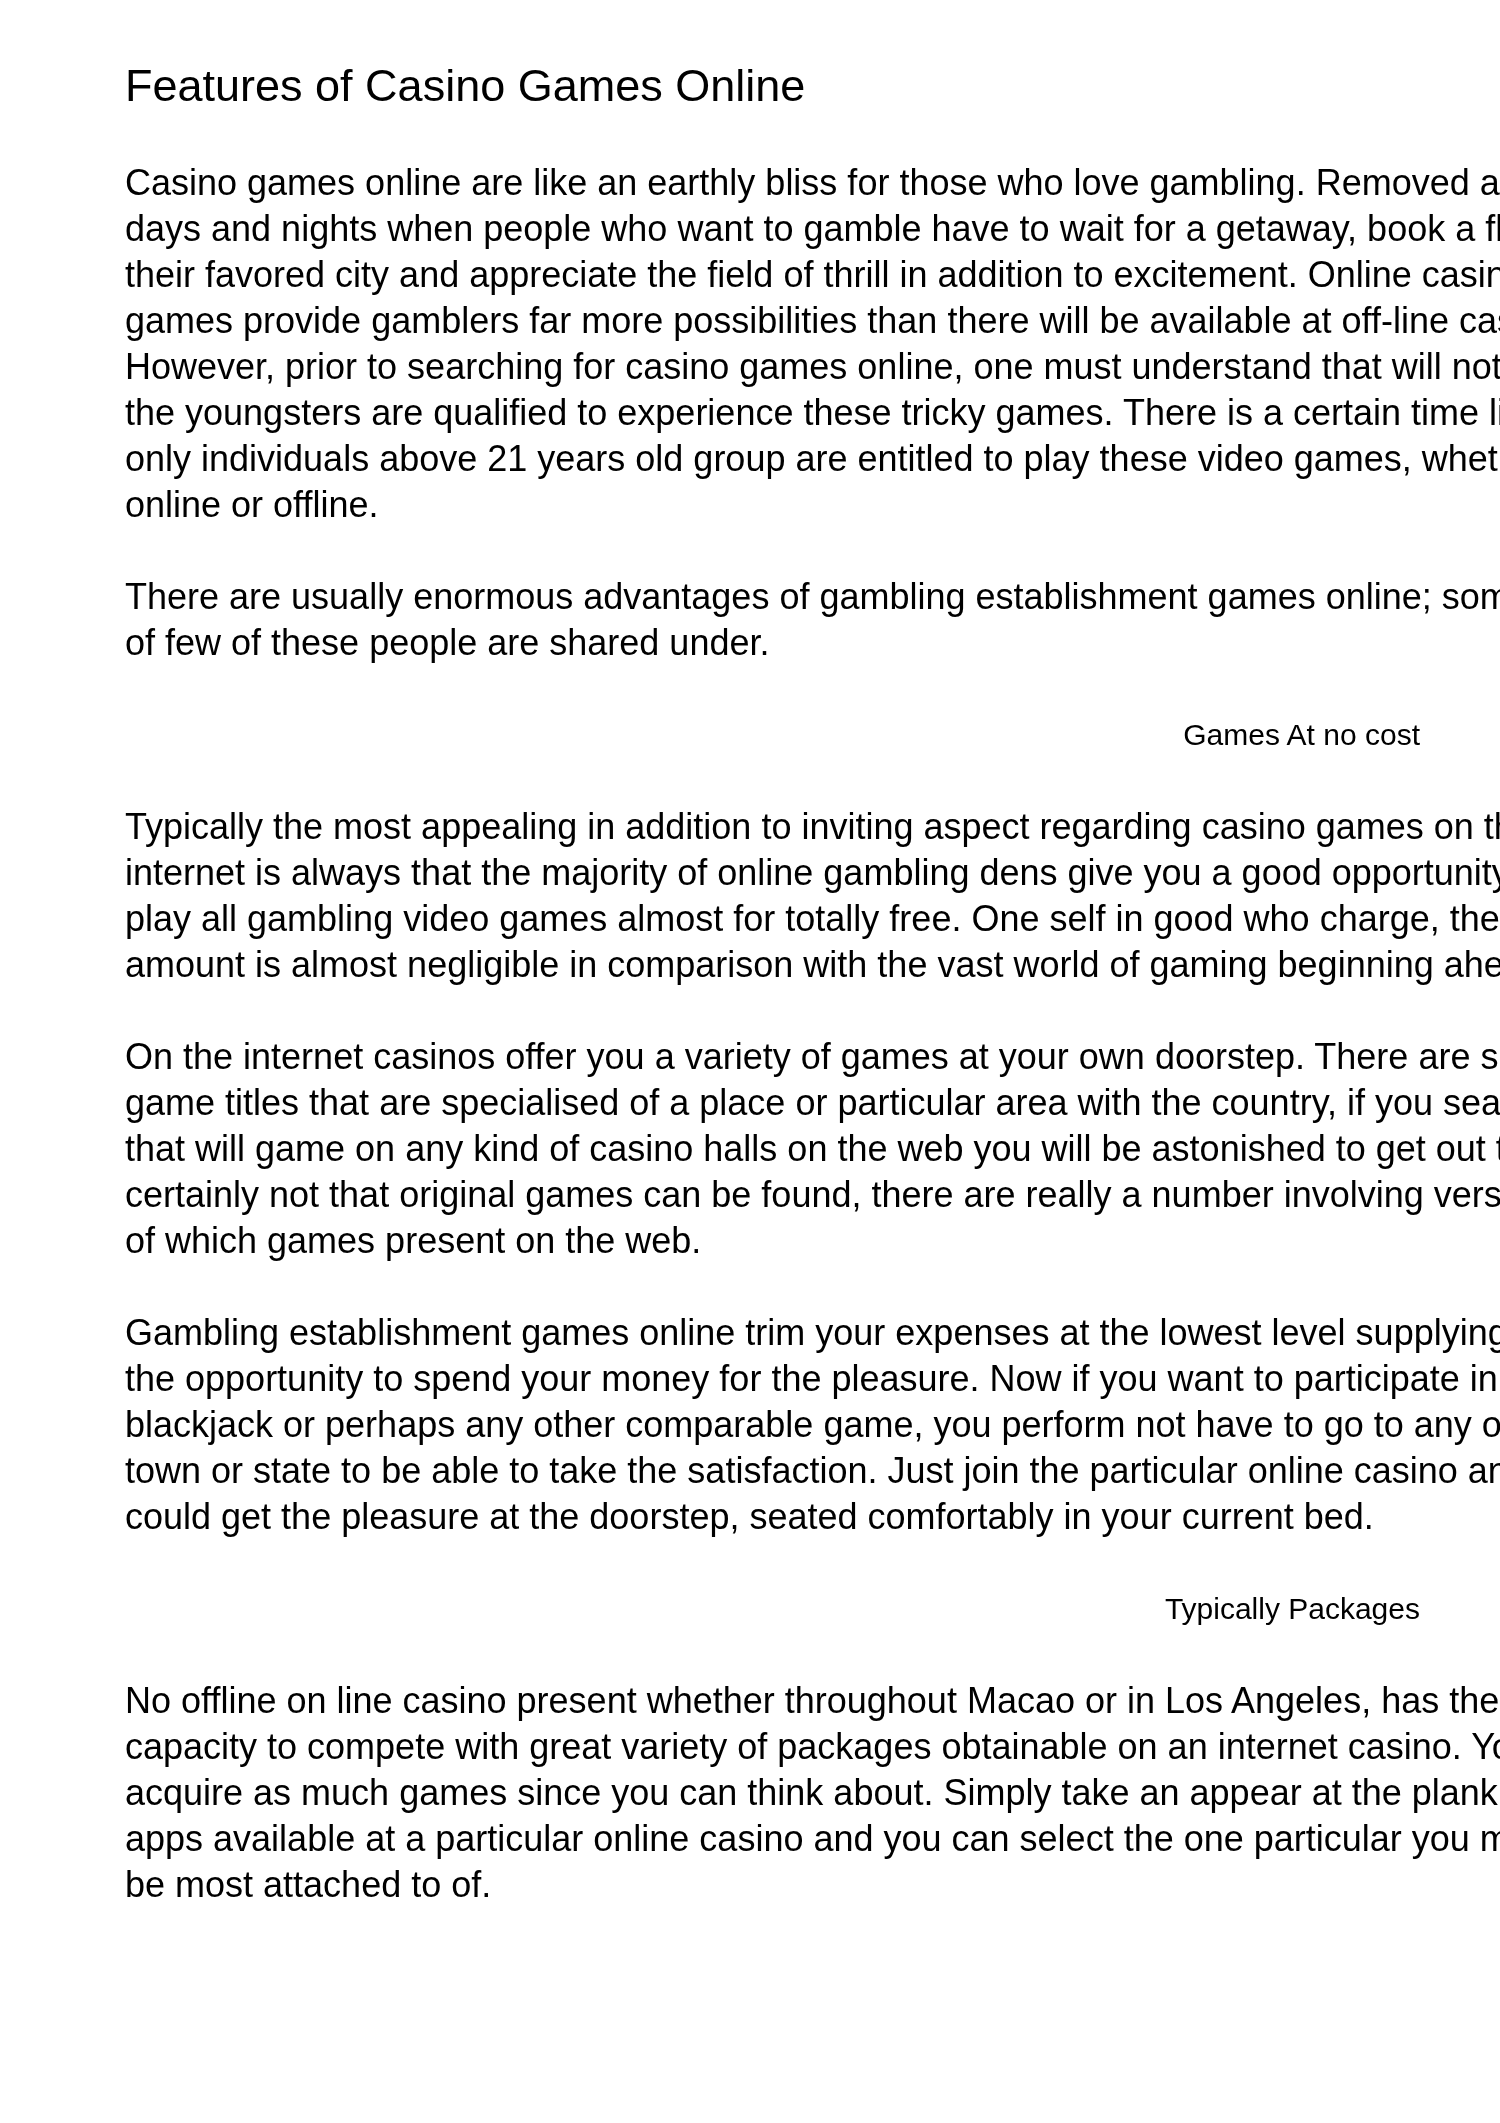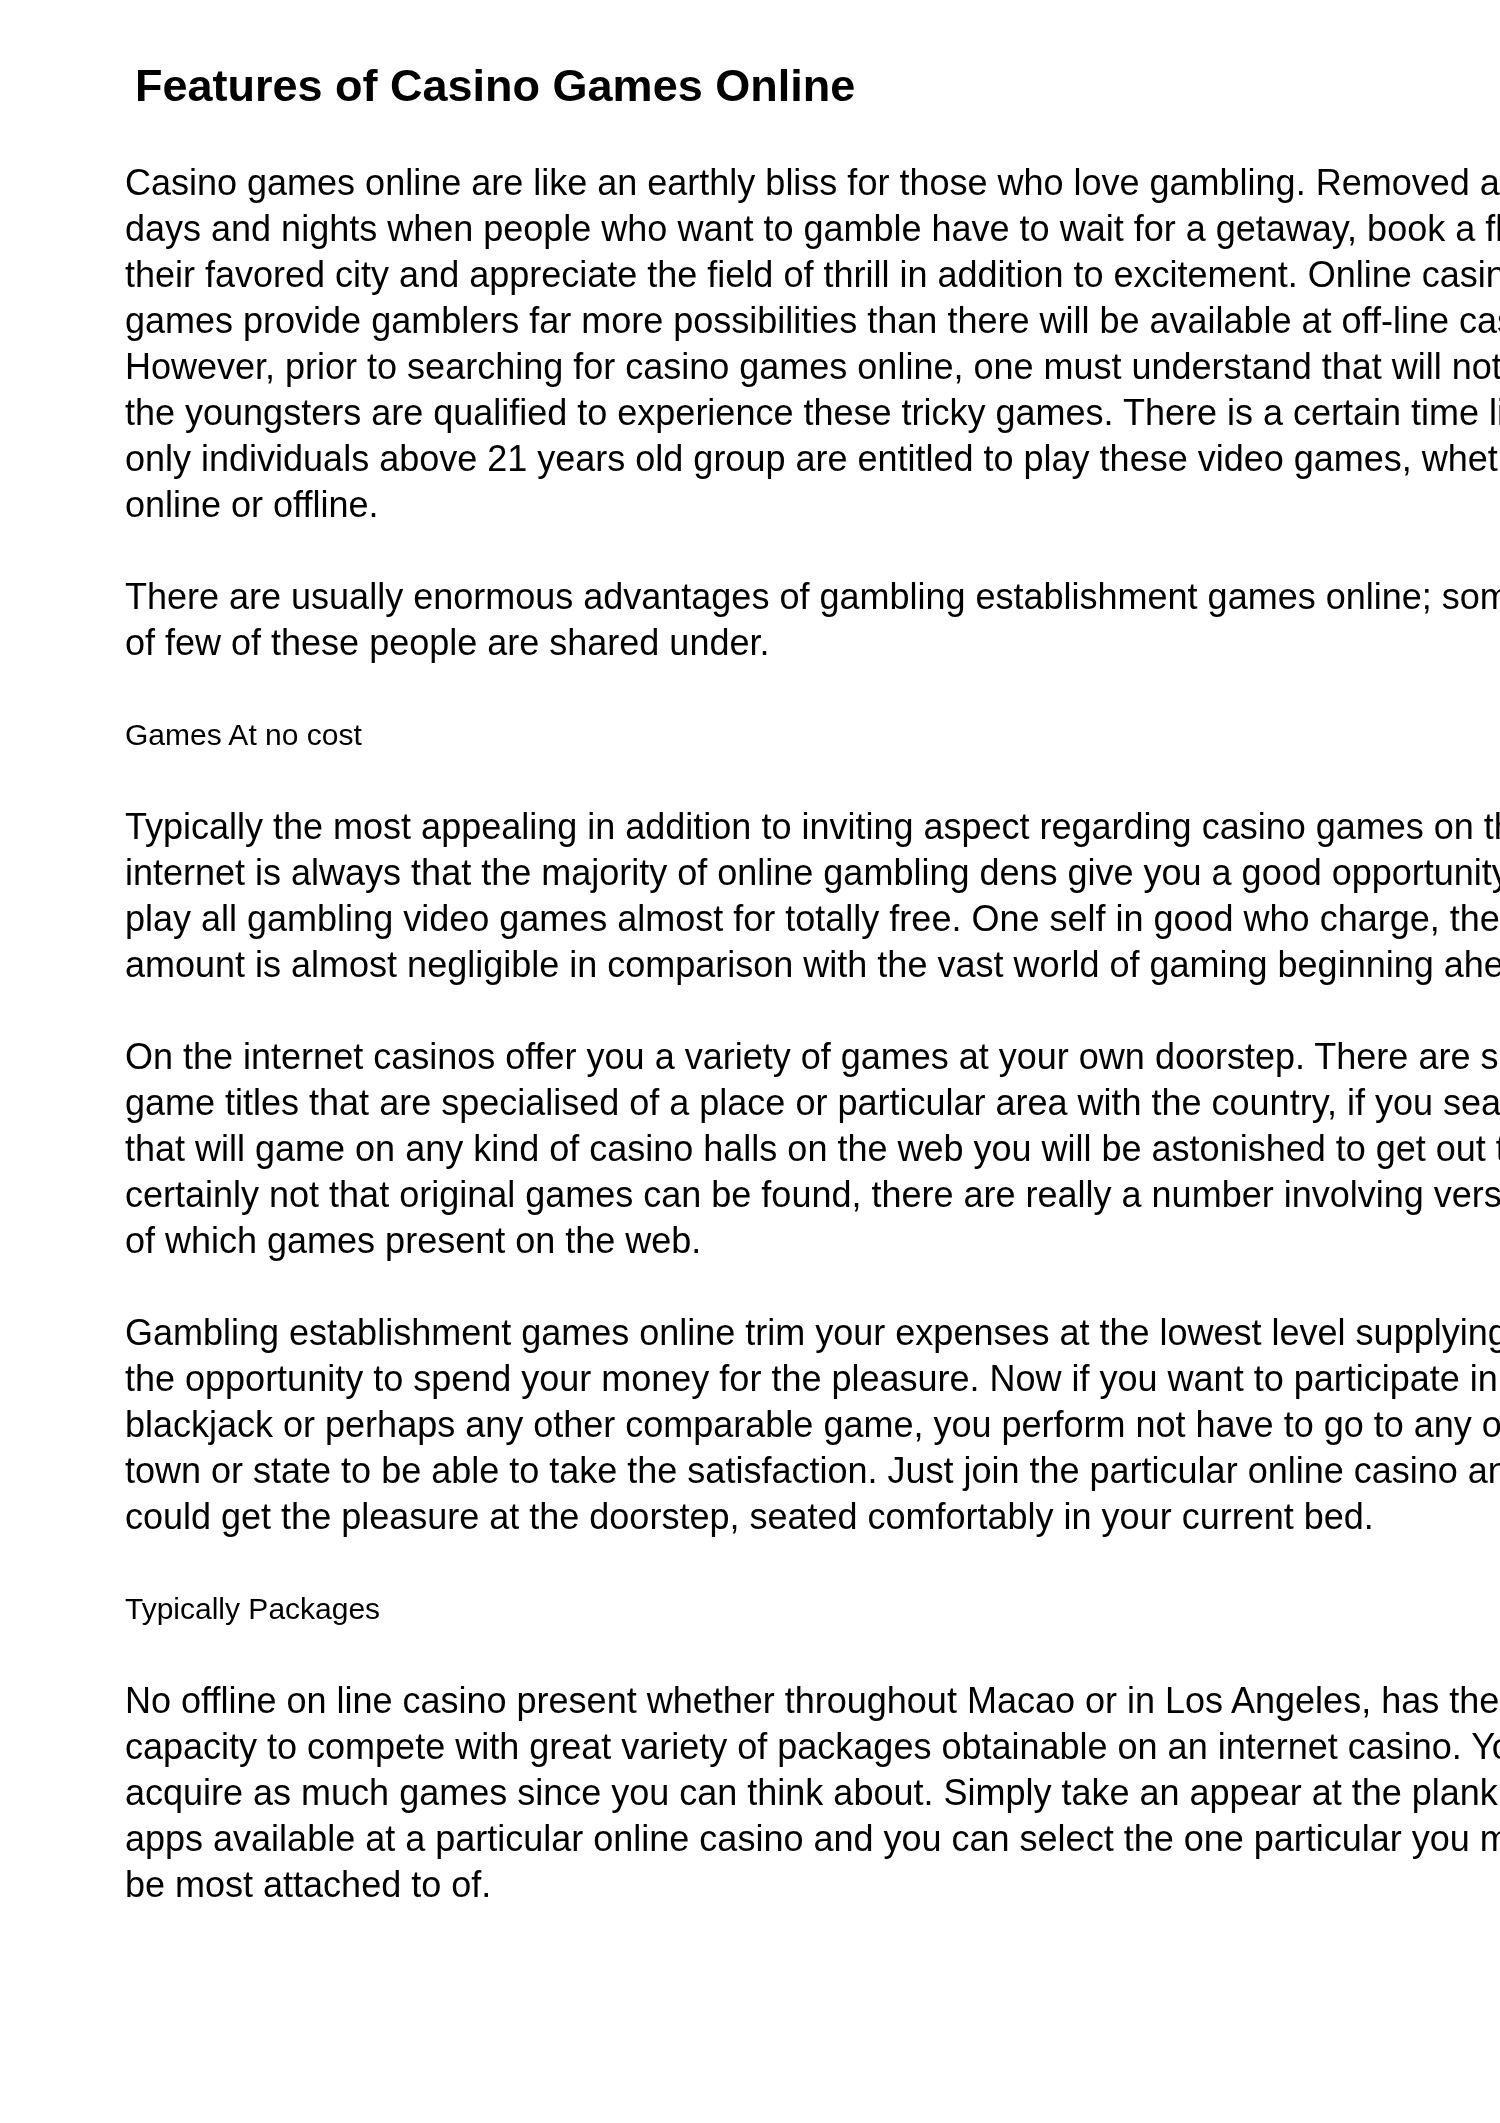--- a/index.html
+++ b/index.html
@@ -12,38 +12,39 @@
     height: 2123px;
     box-sizing: border-box;
     background: #ffffff;
     color: #000000;
     font-family: "Liberation Sans", sans-serif;
     padding: 58px 80px 0 125px;
     overflow: hidden;
   }
   .page-title {
     font-size: 45px;
-    font-weight: 700;
+    font-weight: 400;
     line-height: 56px;
-    margin: 0 0 46px 10px;
+    margin: 0 0 46px 0;
     white-space: pre;
   }
   .para {
     font-size: 36px;
     font-weight: 400;
     line-height: 46px;
     margin: 0 0 46px 0;
     white-space: pre; 
   }
   .section-heading {
     font-size: 30px;
     font-weight: 400;
     line-height: 46px;
     margin: 0 0 46px 0;
     white-space: pre;
+    text-align: right;
   }
 </style>
 </head>
 <body>
 
 <div class="page">
 
   <h1 class="page-title">Features of Casino Games Online</h1>
 
   <p class="para">Casino games online are like an earthly bliss for those who love gambling. Removed are the

